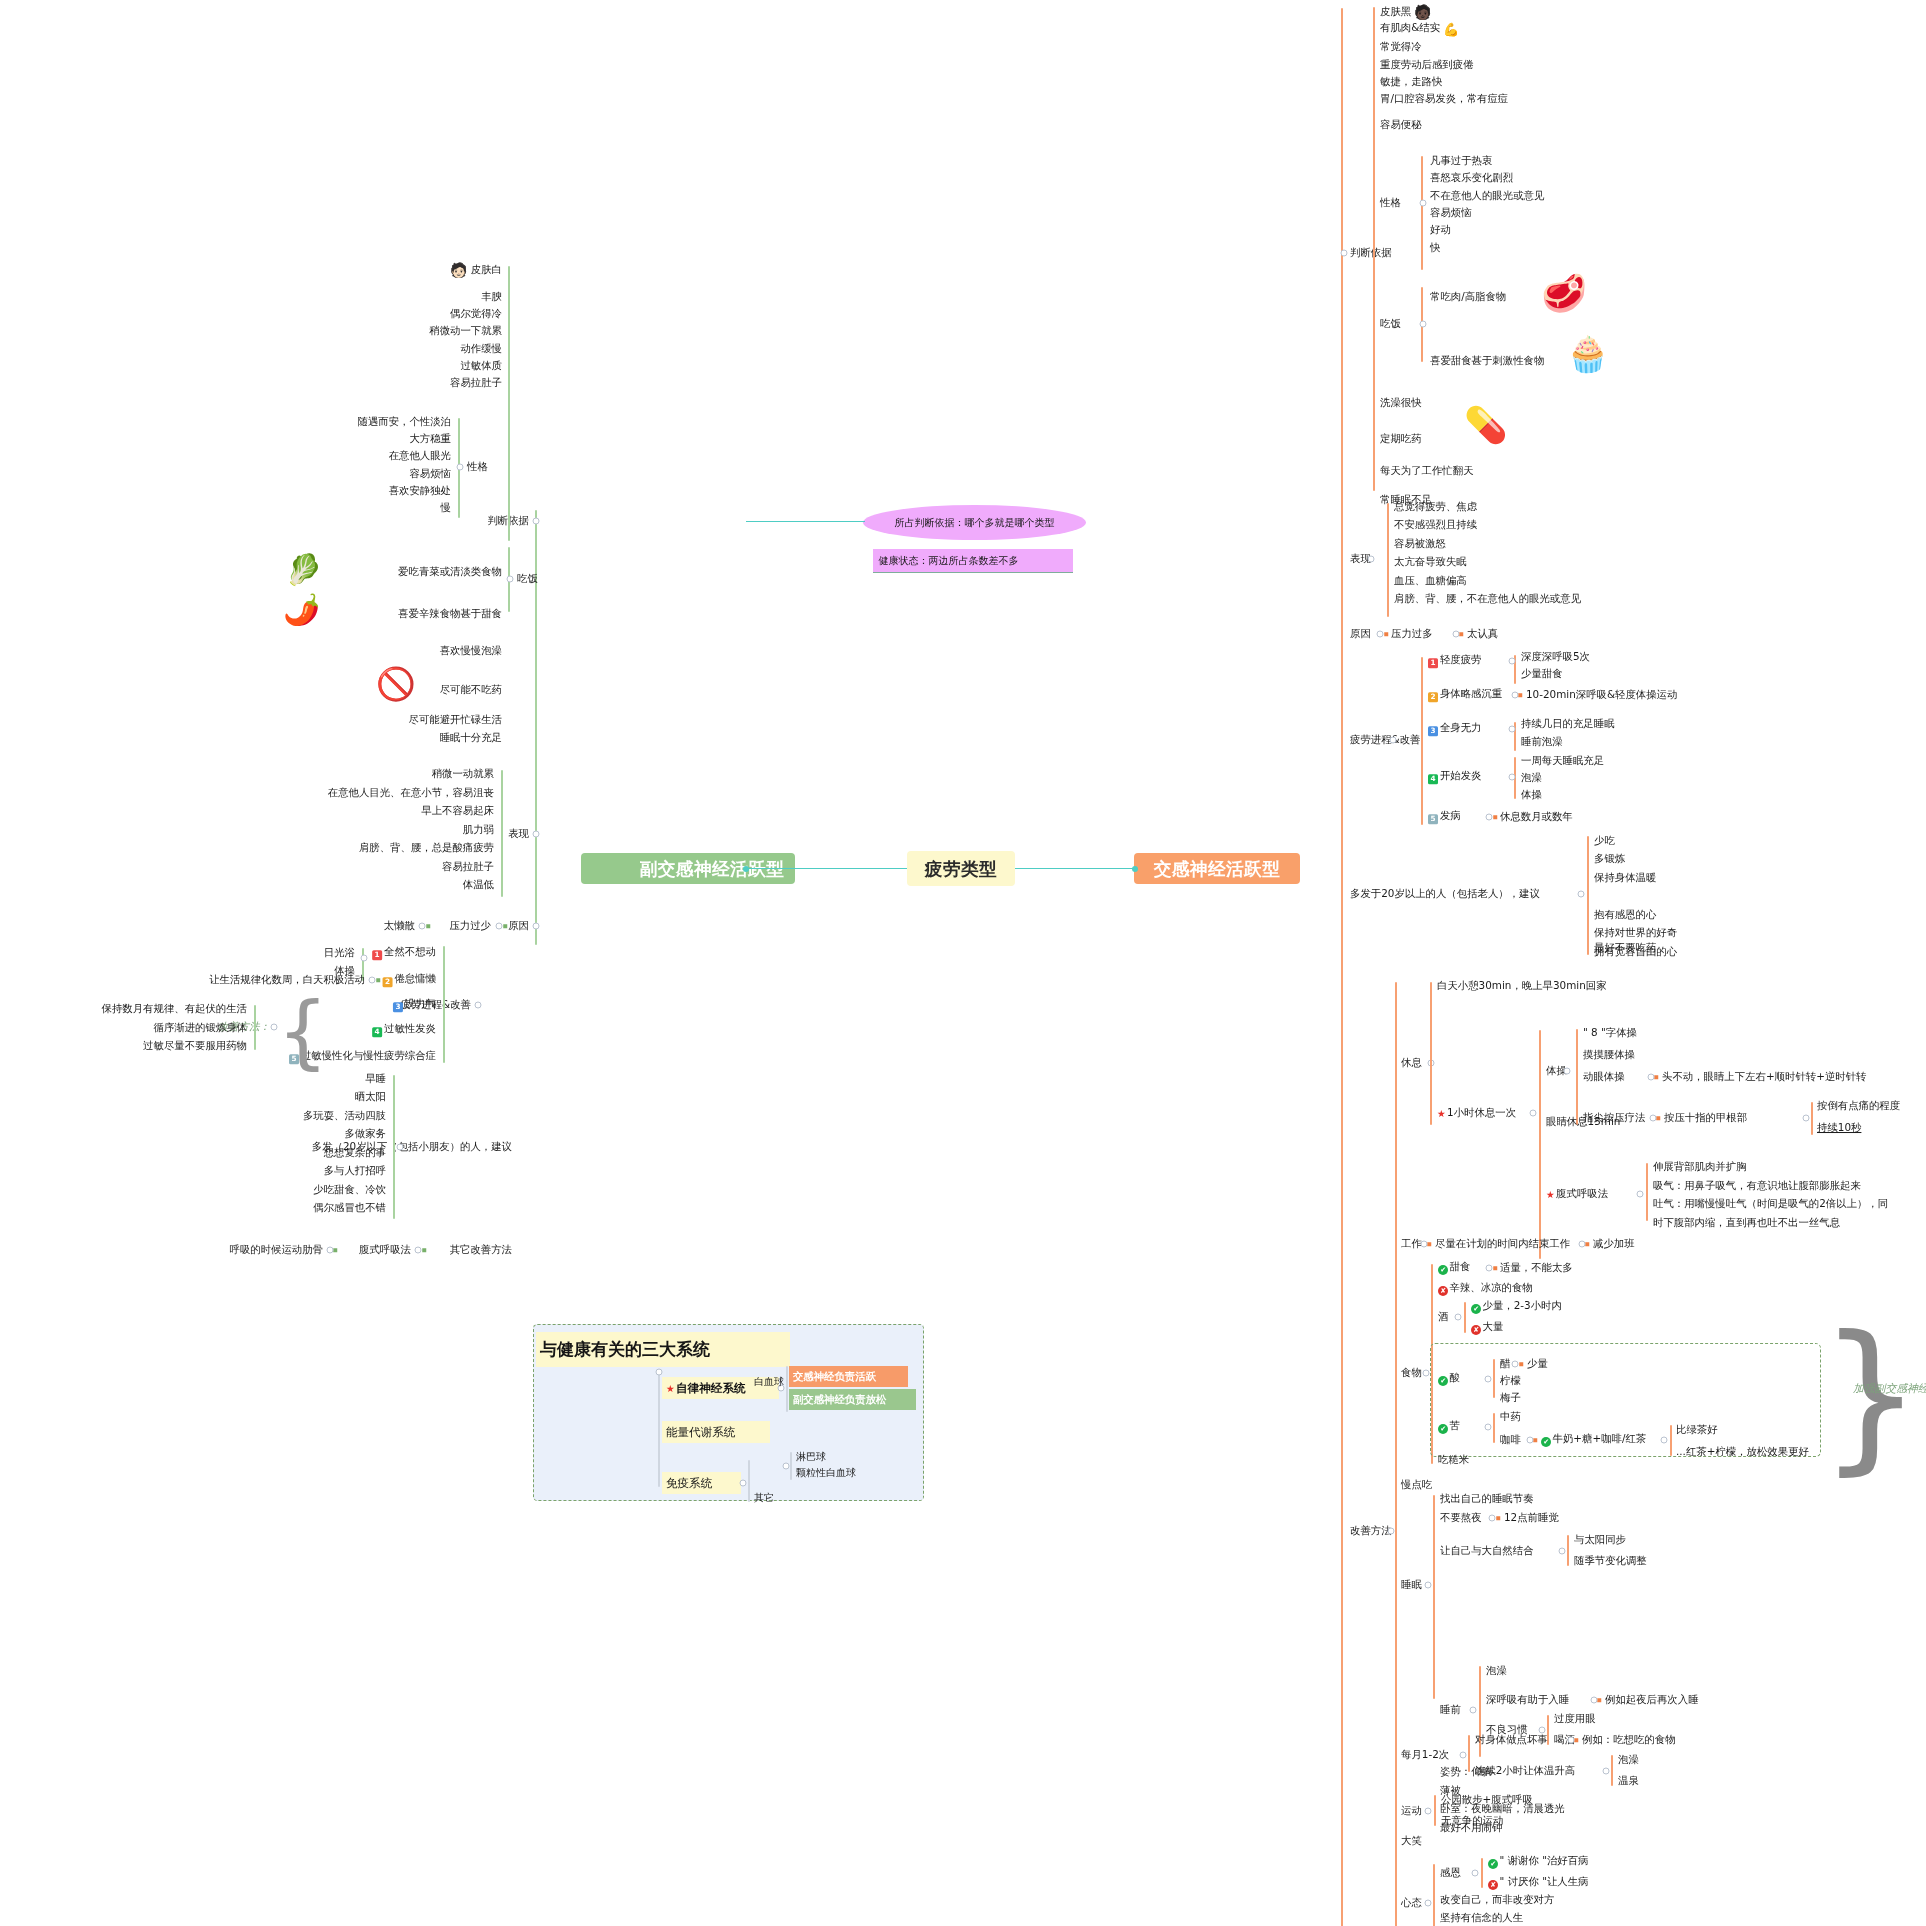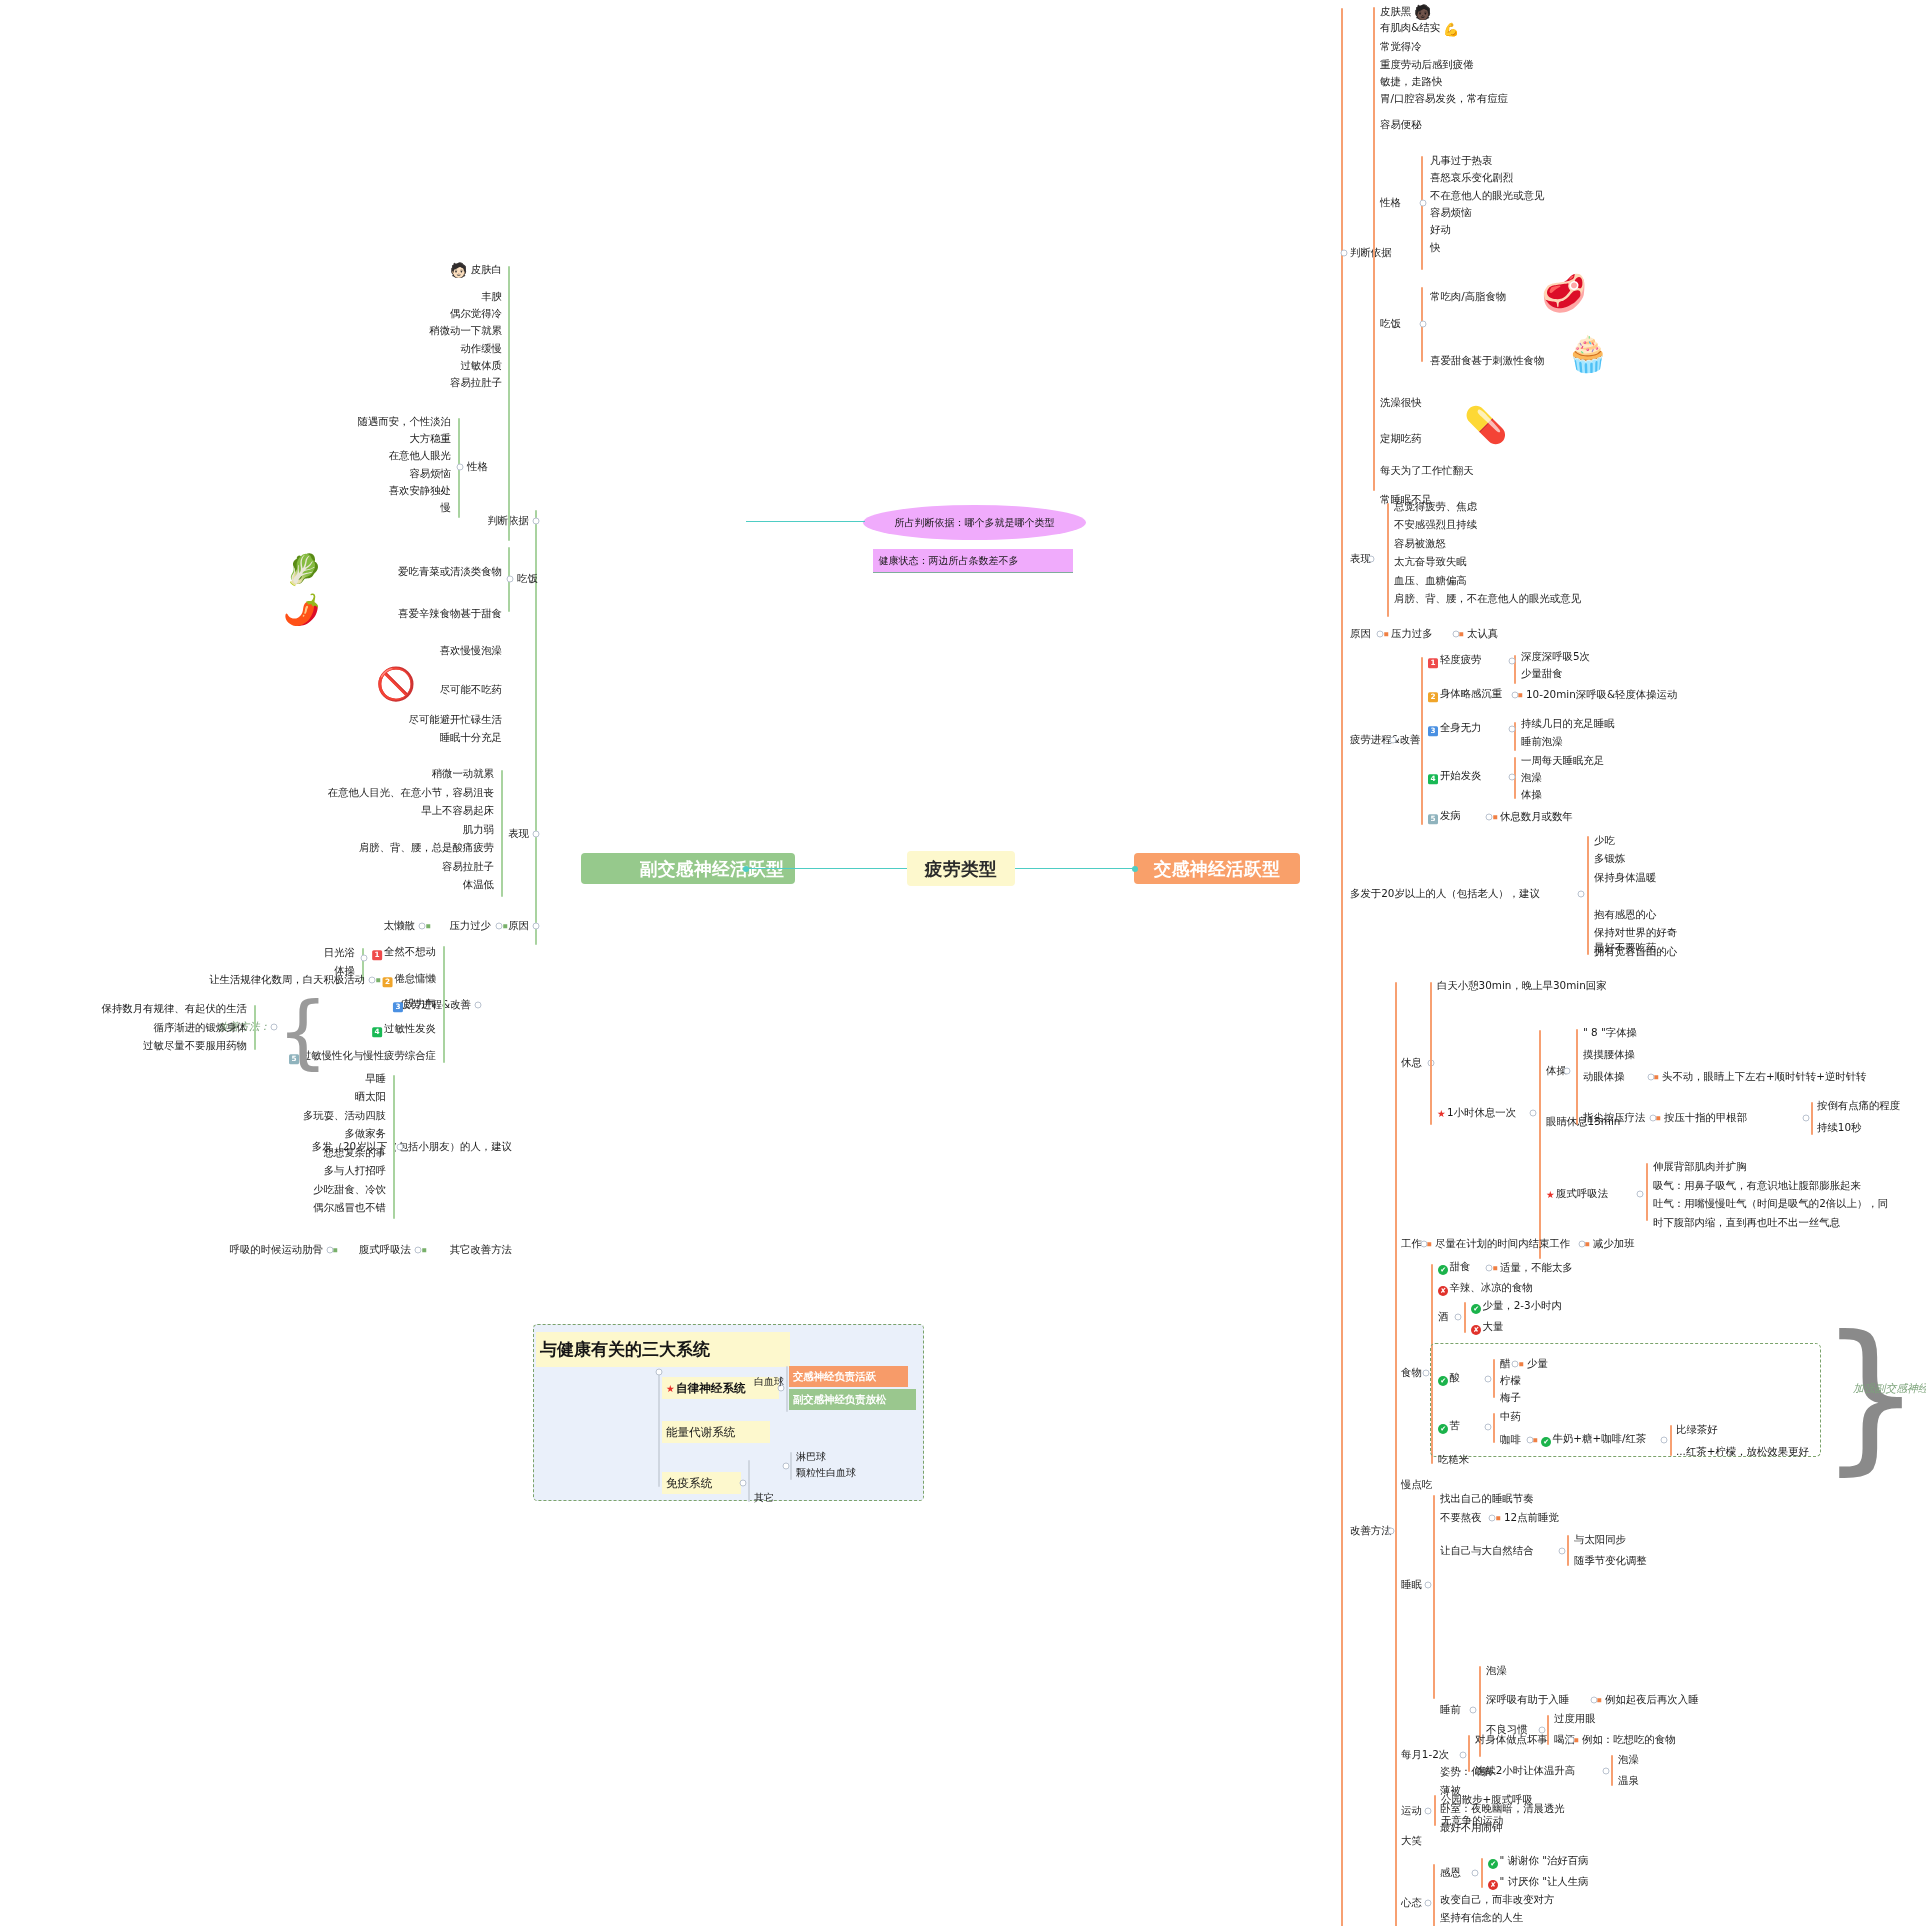--- a/index.html
+++ b/index.html
@@ -269,21 +269,21 @@
     <div class="dotfill o" style="left: 1656px; top: 1077px;"></div>
     <div class="dot" style="left: 1651px; top: 1077px;"></div>
     <div class="txt r" style="left: 1662px; top: 1077px;">头不动，眼睛上下左右+顺时针转+逆时针转</div>
     <div class="txt r" style="left: 1583px; top: 1118px;">指尖按压疗法</div>
     <div class="dotfill o" style="left: 1658px; top: 1118px;"></div>
     <div class="dot" style="left: 1653px; top: 1118px;"></div>
     <div class="txt r" style="left: 1664px; top: 1118px;">按压十指的甲根部</div>
     <div class="dot" style="left: 1806px; top: 1118px;"></div>
     <div class="bar o" style="left: 1811px; top: 1102px; width: 1.9px; height: 33px;"></div>
     <div class="txt r" style="left: 1817px; top: 1106px;">按倒有点痛的程度</div>
-    <div class="txt r" style="left: 1817px; top: 1128px;">持续10秒</div>
+    <div class="txt r" style="left: 1817px; top: 1128px; text-decoration: underline;">持续10秒</div>
     <div class="txt r" style="left: 1546px; top: 1122px;">眼睛休息15min</div>
     <div class="txt r" style="left: 1546px; top: 1194px;"><span class="star">★</span>腹式呼吸法</div>
     <div class="dot" style="left: 1640px; top: 1194px;"></div>
     <div class="bar o" style="left: 1646px; top: 1163px; width: 1.9px; height: 58px;"></div>
     <div class="txt r" style="left: 1653px; top: 1167px;">伸展背部肌肉并扩胸</div>
     <div class="txt r" style="left: 1653px; top: 1186px;">吸气：用鼻子吸气，有意识地让腹部膨胀起来</div>
     <div class="txt r" style="left: 1653px; top: 1204px;">吐气：用嘴慢慢吐气（时间是吸气的2倍以上），同</div>
     <div class="txt r" style="left: 1653px; top: 1223px;">时下腹部内缩，直到再也吐不出一丝气息</div>
     <div class="txt r" style="left: 1401px; top: 1244px;">工作</div>
     <div class="dotfill o" style="left: 1429px; top: 1244px;"></div>

